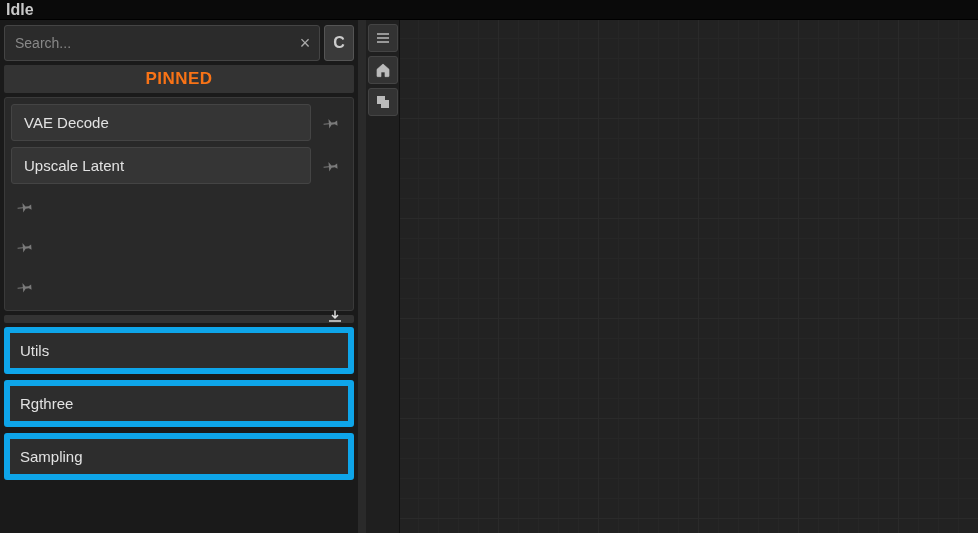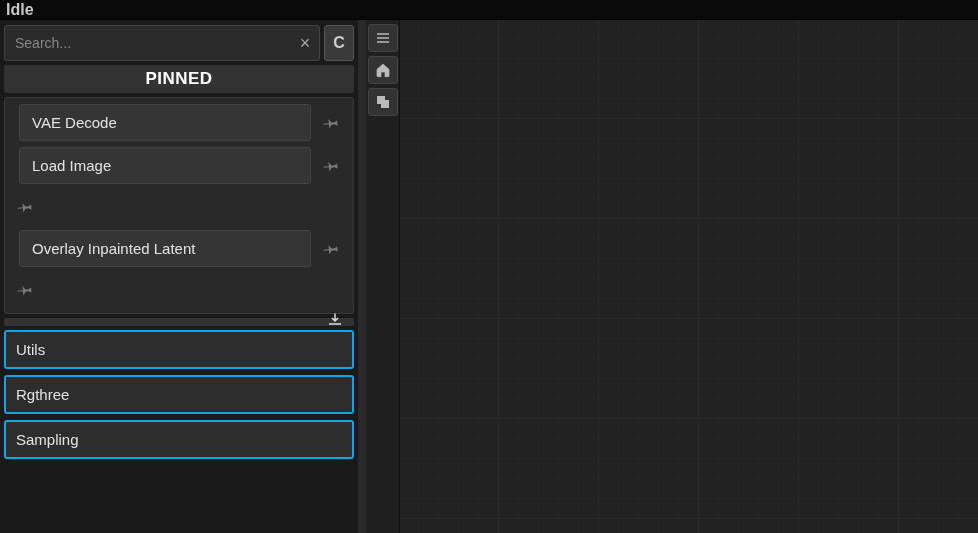--- a/index.html
+++ b/index.html
@@ -80,21 +80,21 @@
     font-size: 16px;
     font-weight: 600;
     cursor: pointer;
   }
   .section-header {
     background: #333;
     text-align: center;
     font-weight: 700;
     font-size: 17px;
     letter-spacing: 0.5px;
-    color: #ffffff;
+    color: #f97316;
     padding: 4px 0;
     border-radius: 2px;
     position: relative;
     display:flex;
     align-items:center;
     justify-content:center;
   }
   .section-header .header-icon {
     position: absolute;
     right: 10px;
@@ -118,40 +118,39 @@
   }
   .pinned-label {
     flex:1;
     background:#353535;
     border:1px solid #444;
     border-radius:3px;
     padding:9px 12px;
     font-size:15px;
     color:#e2e2e2;
     cursor:pointer;
-    margin-left:8px;
   }
   .pin-btn {
     width:30px;
     height:34px;
     display:flex;
     align-items:center;
     justify-content:center;
     cursor:pointer;
     color:#888;
   }
   .pin-btn svg { width:18px; height:18px; fill:#7a7a7a; transform: rotate(40deg); }
   .custom-list {
     display:flex;
     flex-direction:column;
     gap:6px;
   }
   .custom-item {
     background:#2d2d2d;
-    border:2px solid #0ea5e9;
+    border:6px solid #0ea5e9;
     border-radius:3px;
     padding:9px 10px;
     font-size:15px;
     color:#e2e2e2;
     cursor:pointer;
   }
   .splitter {
     width: 8px;
     background: #2a2a2a;
     cursor: col-resize;
@@ -224,36 +223,35 @@
     <div class="pinned-box">
       <div class="pinned-item">
         <div class="pinned-label">VAE Decode</div>
         <div class="pin-btn">
           <svg viewBox="0 0 24 24">
               <path d="M14 4l6 6-4 1-3 3 1 6-4-4-5 5-1-1 5-5-4-4 6 1 3-3 1-4z"></path>
             </svg>
         </div>
       </div>
       <div class="pinned-item">
-        <div class="pinned-label">Load Image</div>
-        <div class="pin-btn">
-          <svg viewBox="0 0 24 24">
-              <path d="M14 4l6 6-4 1-3 3 1 6-4-4-5 5-1-1 5-5-4-4 6 1 3-3 1-4z"></path>
-            </svg>
-        </div>
-      </div>
-      <div class="pinned-item">
-        <div class="pin-btn">
-          <svg viewBox="0 0 24 24">
-              <path d="M14 4l6 6-4 1-3 3 1 6-4-4-5 5-1-1 5-5-4-4 6 1 3-3 1-4z"></path>
-            </svg>
-        </div>
-      </div>
-      <div class="pinned-item">
-        <div class="pinned-label">Overlay Inpainted Latent</div>
+        <div class="pinned-label">Upscale Latent</div>
+        <div class="pin-btn">
+          <svg viewBox="0 0 24 24">
+              <path d="M14 4l6 6-4 1-3 3 1 6-4-4-5 5-1-1 5-5-4-4 6 1 3-3 1-4z"></path>
+            </svg>
+        </div>
+      </div>
+      <div class="pinned-item">
+        <div class="pin-btn">
+          <svg viewBox="0 0 24 24">
+              <path d="M14 4l6 6-4 1-3 3 1 6-4-4-5 5-1-1 5-5-4-4 6 1 3-3 1-4z"></path>
+            </svg>
+        </div>
+      </div>
+      <div class="pinned-item">
         <div class="pin-btn">
           <svg viewBox="0 0 24 24">
               <path d="M14 4l6 6-4 1-3 3 1 6-4-4-5 5-1-1 5-5-4-4 6 1 3-3 1-4z"></path>
             </svg>
         </div>
       </div>
       <div class="pinned-item">
         <div class="pin-btn">
           <svg viewBox="0 0 24 24">
               <path d="M14 4l6 6-4 1-3 3 1 6-4-4-5 5-1-1 5-5-4-4 6 1 3-3 1-4z"></path>

